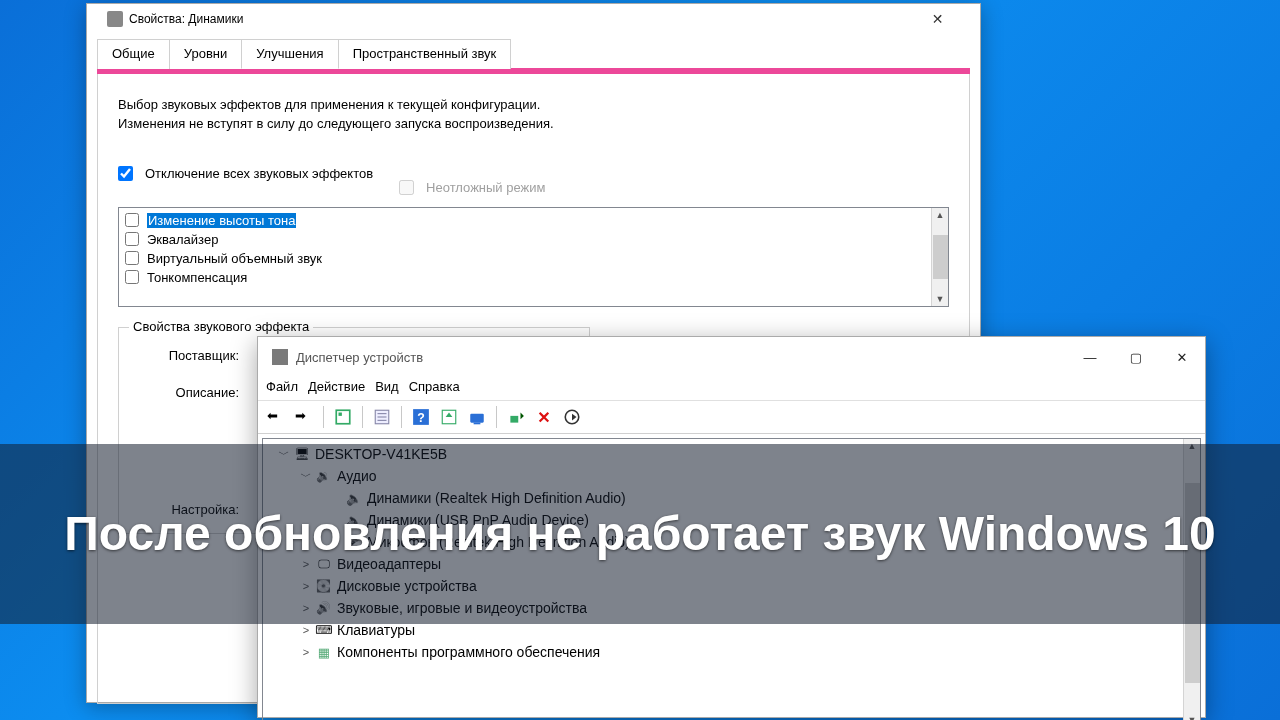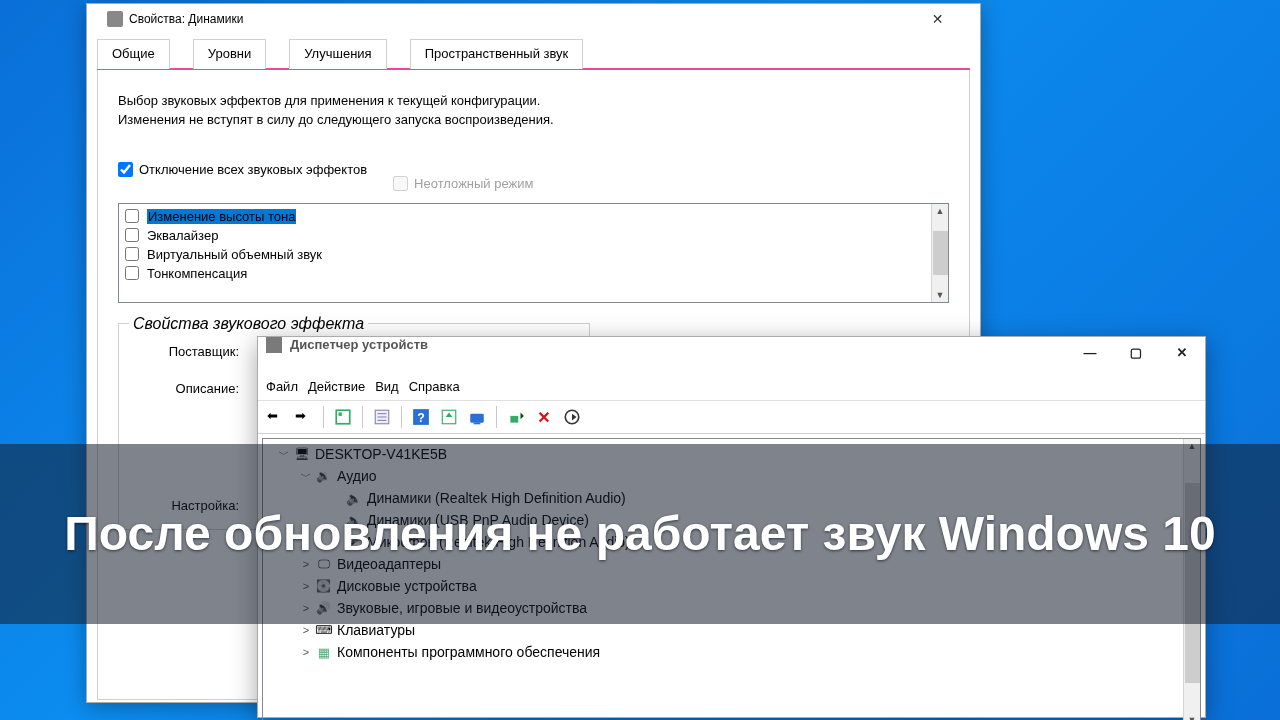--- a/index.html
+++ b/index.html
@@ -7,47 +7,47 @@
   body { background: linear-gradient(135deg, #0a6fd8 0%, #0c8df0 40%, #0a6fd8 100%); position: relative; }
 
   
   .win-props { position: absolute; left: 86px; top: 3px; width: 895px; height: 700px; background: #fff; border: 1px solid #aaa; box-shadow: 0 4px 20px rgba(0,0,0,.3); }
   .win-titlebar { height: 30px; display: flex; align-items: center; padding: 0 20px; font-size: 12px; color: #000; }
   .win-titlebar .sys-icon { width: 16px; height: 16px; margin-right: 6px; background: #888; border-radius: 2px; }
   .win-titlebar .title { flex: 1; }
   .win-close { width: 45px; text-align: center; font-size: 14px; color: #333; cursor: pointer; }
   .win-body { padding: 4px 10px 10px; }
 
-  .tabstrip { display: flex; border-bottom: 2px solid #ec4899; gap: 24px; }
+  .tabstrip { display: flex; border-bottom: 6px solid #ec4899; }
   .tab { padding: 6px 14px 7px; border: 1px solid #d0d0d0; border-bottom: none; margin-right: -1px; background: #fff; position: relative; bottom: -1px; cursor: pointer; font-size: 13px; }
   .tab.inactive { background: #fff; border-color: #d0d0d0; }
   .tab.active { border-bottom: 1px solid #fff; z-index: 2; }
 
   .tabpage { border: 1px solid #d0d0d0; border-top: none; padding: 22px 20px 12px; height: 630px; }
   .desc { max-width: 440px; line-height: 1.45; margin-bottom: 18px; }
   .chk-row { display: flex; align-items: center; gap: 26px; margin-bottom: 12px; }
-  .chk { display: flex; align-items: flex-end; gap: 6px; }
+  .chk { display: flex; align-items: flex-end; gap: 12px; }
   .chk input { width: 15px; height: 15px; }
   .chk.disabled { color: #a0a0a0; margin-top: 28px; }
   .listbox { border: 1px solid #828790; height: 100px; position: relative; display: flex; }
   .listbox-inner { flex: 1; padding: 3px 0; overflow: hidden; }
   .list-item { padding: 2px 6px; display: flex; align-items: center; gap: 8px; }
   .list-item input { width: 14px; height: 14px; }
-  .list-item.sel span { background: #0078d7; color: #000000; padding: 0 1px; }
+  .list-item.sel span { background: #0078d7; color: #ffffff; padding: 0 1px; }
   .list-scroll { width: 17px; background: #f0f0f0; border-left: 1px solid #d4d4d4; display: flex; flex-direction: column; align-items: center; justify-content: space-between; font-size: 9px; color: #555; padding: 2px 0; }
   .list-thumb { width: 15px; height: 44px; background: #cdcdcd; }
 
   .groupbox { margin-top: 20px; border: 1px solid #d0d0d0; position: relative; padding: 20px 16px 16px; width: 472px; }
-  .group-legend { position: absolute; top: -9px; left: 10px; background: #fff; padding: 0 4px; font-size: 16px; font-style: italic; }
+  .group-legend { position: absolute; top: -9px; left: 10px; background: #fff; padding: 0 4px; font-size: 13px; }
   .grow { display: grid; grid-template-columns: 110px 1fr; row-gap: 22px; align-items: start; }
   .glabel { text-align: right; padding-right: 6px; }
 
   
   .win-dm { position: absolute; left: 257px; top: 336px; width: 949px; height: 382px; background: #fff; border: 1px solid #aaa; box-shadow: 0 6px 24px rgba(0,0,0,.35); }
-  .dm-titlebar { height: 40px; display: flex; padding-left: 8px; color: #555; font-weight: bold; }
+  .dm-titlebar { height: 40px; display: flex; align-items: center; padding-left: 14px; color: #555; }
   .dm-titlebar .sys-icon { width: 16px; height: 16px; margin-right: 8px; background:#7a7a7a; }
   .dm-titlebtns { margin-left: auto; display: flex; }
   .dm-titlebtns div { width: 46px; height: 30px; display: flex; align-items: center; justify-content: center; font-size: 13px; color: #222; cursor: pointer; }
   .dm-menubar { padding: 2px 8px 6px; display: flex; gap: 10px; font-size: 13px; }
   .dm-menubar span { cursor: pointer; }
   .dm-toolbar { height: 34px; border-top: 1px solid #e0e0e0; border-bottom: 1px solid #d0d0d0; display: flex; align-items: center; padding: 0 6px; gap: 4px; }
   .tb-sep { width: 1px; height: 22px; background: #c8c8c8; margin: 0 3px; }
   .tb-btn { width: 24px; height: 24px; display: flex; align-items: center; justify-content: center; cursor: pointer; border: 1px solid transparent; }
   .tb-btn svg, .tb-btn span.g { width: 18px; height: 18px; display: block; }
 

